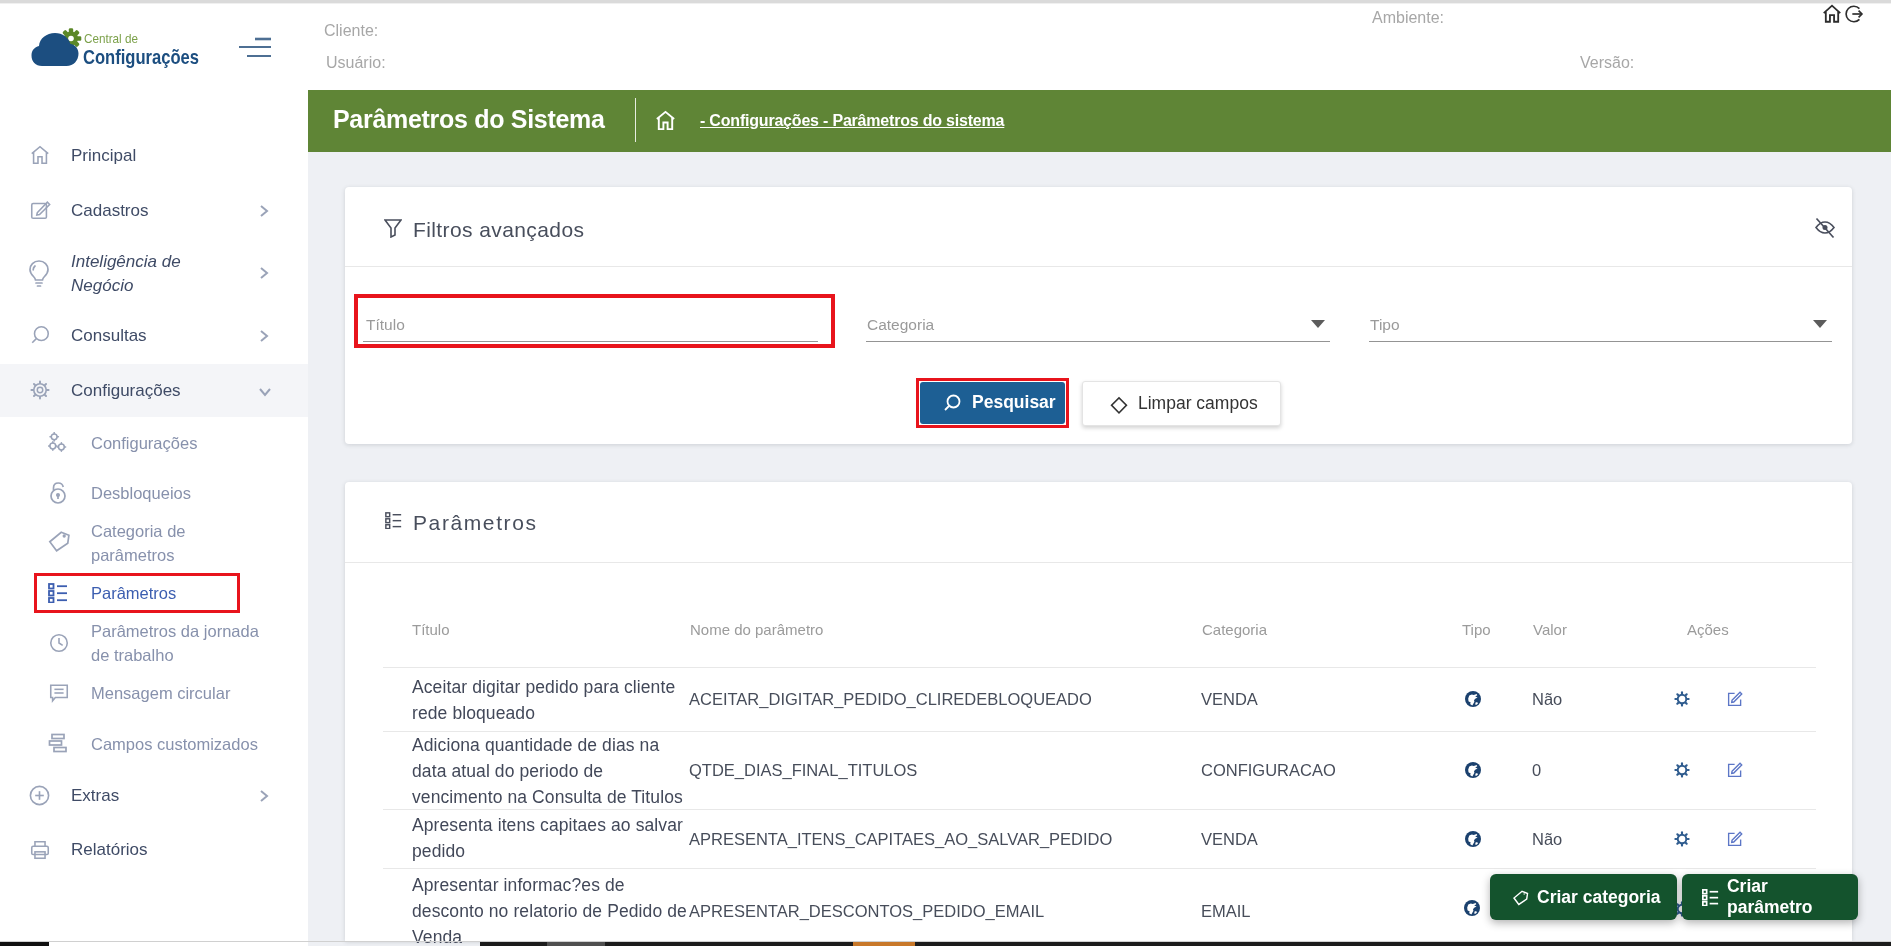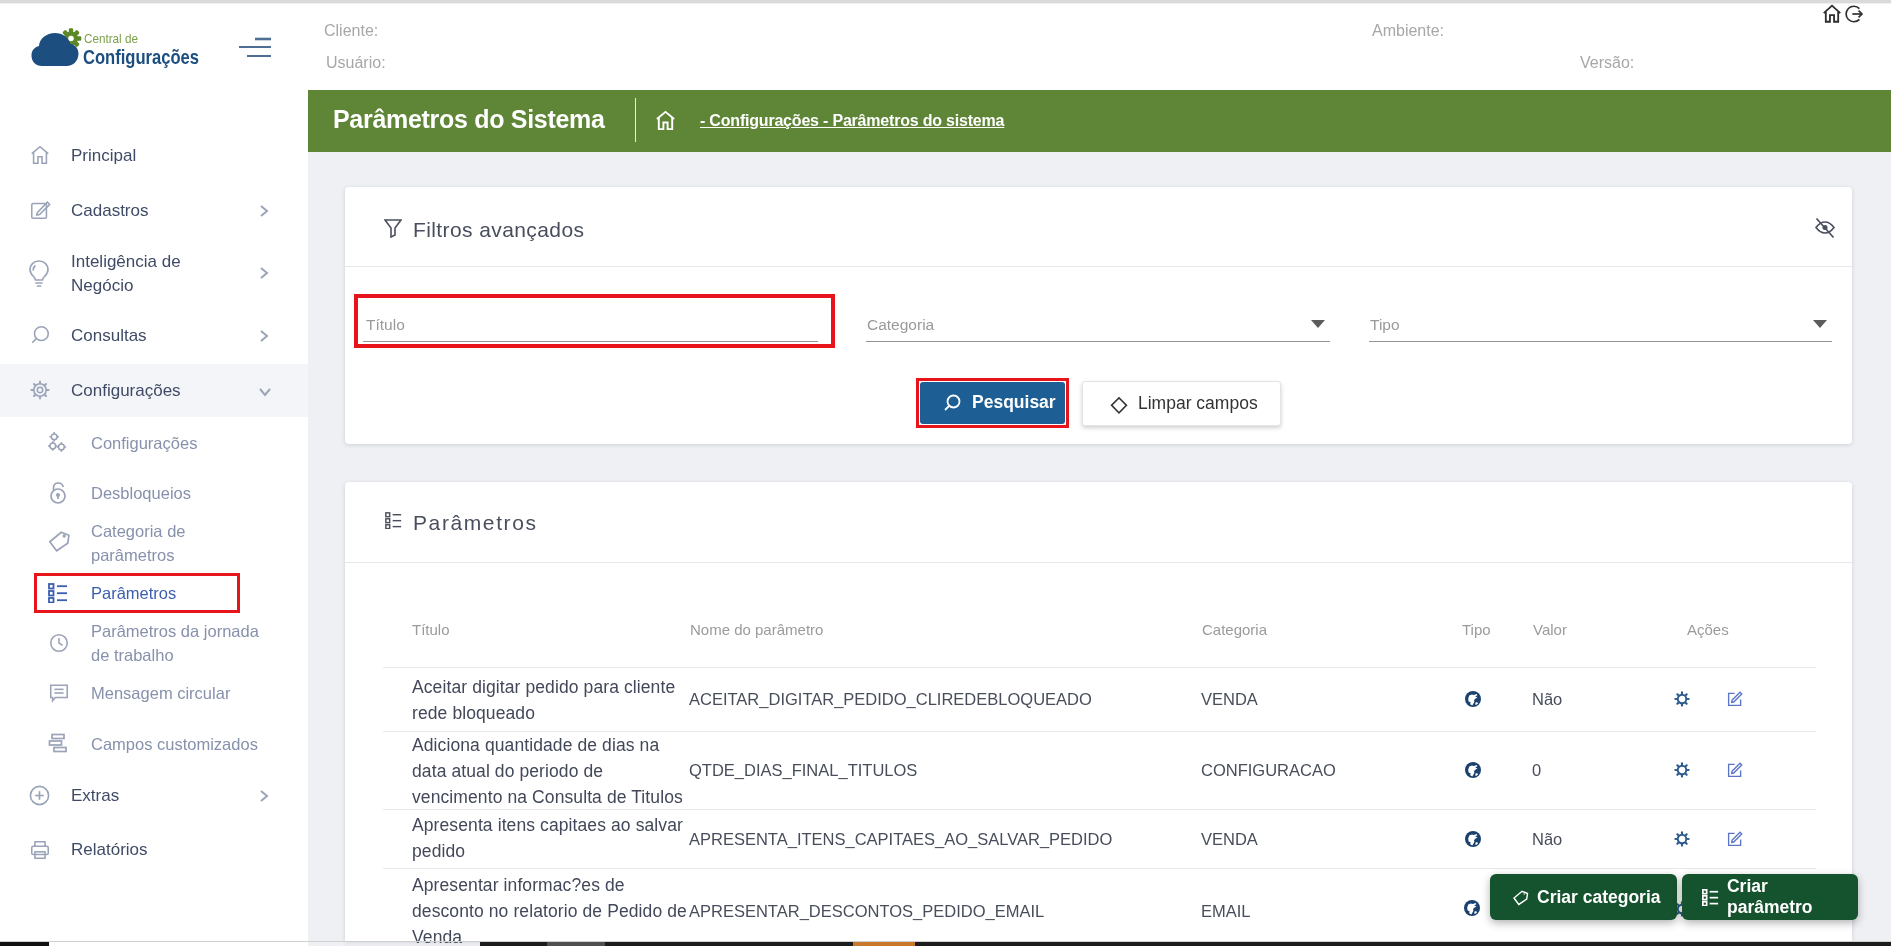--- a/index.html
+++ b/index.html
@@ -94,21 +94,21 @@
     <path d="M2 11 L12 2 L22 11" fill="none" stroke="#2d2d2d" stroke-width="2.2"></path>
     <path d="M4.5 9.5 L4.5 21.5 L9.5 21.5 L9.5 13.5 L14.5 13.5 L14.5 21.5 L19.5 21.5 L19.5 9.5" fill="none" stroke="#2d2d2d" stroke-width="2.2"></path>
   </svg>
   <svg class="abs" style="left:1844px; top:4px;" width="20" height="20" viewBox="0 0 24 24">
     <path d="M18.5 18.5 A9.3 9.3 0 1 1 18.5 5.5" fill="none" stroke="#2d2d2d" stroke-width="2"></path>
     <line x1="10" y1="12" x2="21" y2="12" stroke="#2d2d2d" stroke-width="2"></line>
     <path d="M17.5 8 L21.5 12 L17.5 16" fill="none" stroke="#2d2d2d" stroke-width="2"></path>
   </svg>
   <div class="hlabel" style="left:324px; top:22px;">Cliente:</div>
   <div class="hlabel" style="left:326px; top:54px;">Usuário:</div>
-  <div class="hlabel" style="left:1372px; top:22px;">Ambiente:</div>
+  <div class="hlabel" style="left:1372px; top:9px;">Ambiente:</div>
   <div class="hlabel" style="left:1580px; top:54px;">Versão:</div>
 
   <div class="abs" style="left:0; top:364px; width:308px; height:53px; background:#f4f5f8;"></div>
 
   <svg class="abs sic" style="left:29px; top:144px;" width="22" height="22" viewBox="0 0 24 24">
     <path d="M3 10.5 L12 3 L21 10.5" fill="none"></path>
     <path d="M5 9 L5 21 L9.8 21 L9.8 14 L14.2 14 L14.2 21 L19 21 L19 9" fill="none"></path>
   </svg>
   <div class="mi">
       <div class="txt" style="top:146px;">Principal</div>
@@ -125,21 +125,21 @@
     <path d="M2 2 L8 7 L2 12" fill="none"></path>
   </svg>
 
   <svg class="abs sic" style="left:26px; top:258px;" width="26" height="30" viewBox="0 0 26 30">
     <path d="M13 3 C7.5 3 4 7 4 11.5 C4 14.5 5.5 16.5 7.5 18.5 C8.7 19.7 9.3 20.5 9.5 22 L16.5 22 C16.7 20.5 17.3 19.7 18.5 18.5 C20.5 16.5 22 14.5 22 11.5 C22 7 18.5 3 13 3 Z" fill="none"></path>
     <path d="M10 25 L16 25" stroke-linecap="round"></path>
     <path d="M11.5 28 L14.5 28" stroke-linecap="round"></path>
     <path d="M9 8 C7.8 9 7.2 10.2 7.2 11.8" fill="none" stroke-linecap="round"></path>
   </svg>
   <div class="mi">
-      <div class="txt" style="top:250px; line-height:24px;">Inteligência de<br>Negócio</div>
+      <div class="txt" style="top:250px; line-height:24px;font-style:italic;">Inteligência de<br>Negócio</div>
     </div>
   <svg class="abs chv" style="left:259px; top:266px;" width="10" height="14" viewBox="0 0 10 14">
     <path d="M2 2 L8 7 L2 12" fill="none"></path>
   </svg>
 
   <svg class="abs sic" style="left:29px; top:324px;" width="22" height="22" viewBox="0 0 24 24">
     <circle cx="13.5" cy="10.5" r="7.5" fill="none"></circle>
     <line x1="8" y1="16" x2="3.5" y2="20.5"></line>
   </svg>
   <div class="mi">

